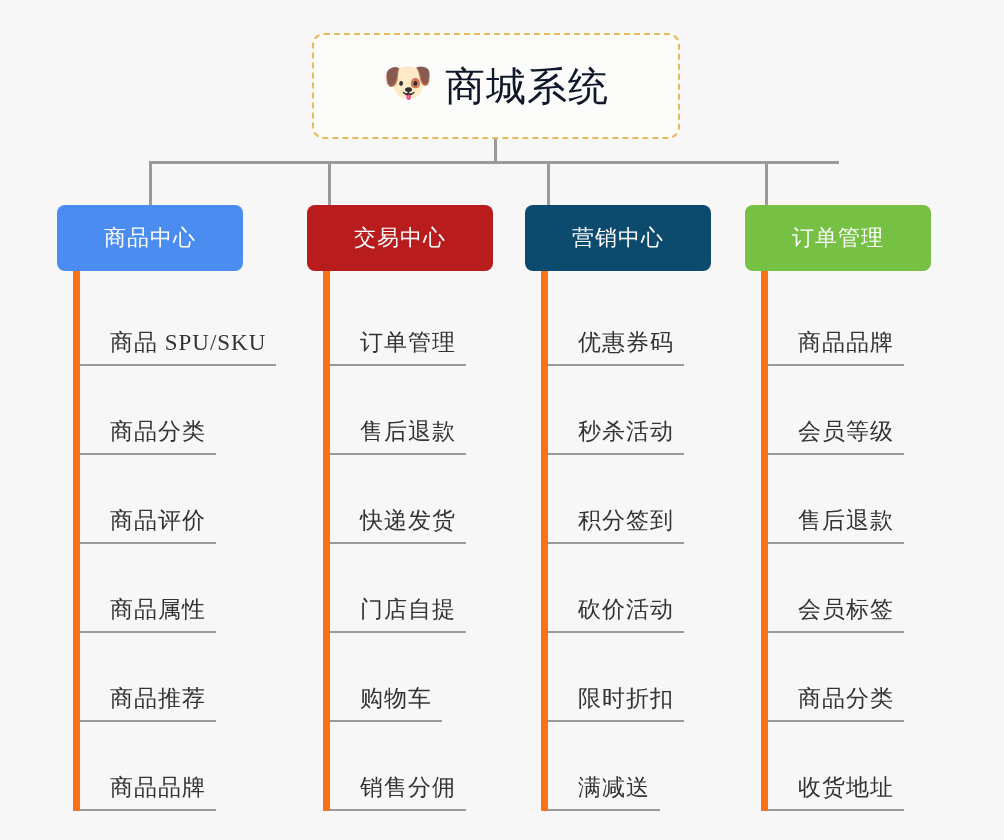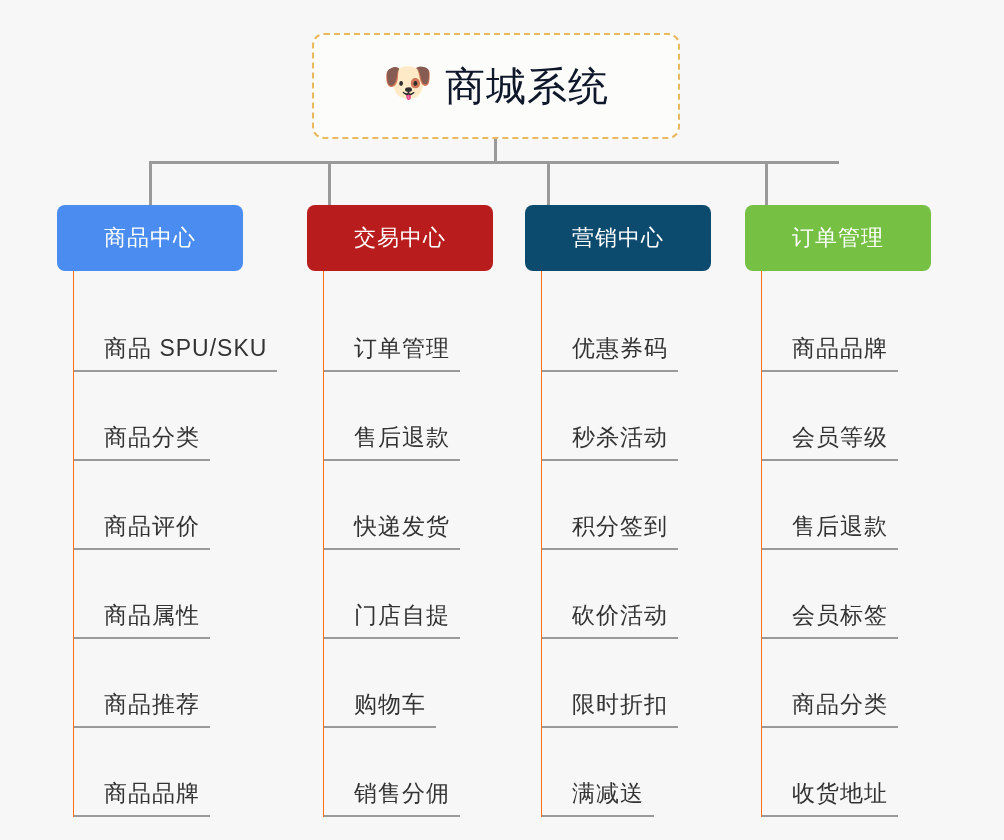--- a/index.html
+++ b/index.html
@@ -100,22 +100,23 @@
   }
   .cat-box.w1 { width: 186px; }
   .cat-box.w2 { width: 186px; }
   .cat-box.w3 { width: 186px; }
   .cat-box.w4 { width: 186px; }
 
   
   .branch {
     position: relative;
     margin-left: 16px;
-    border-left: 1px solid #f97316;
-    padding-top: 12px;
+    border-left: 7px solid #f97316;
+    padding-top: 6px;
+    font-family: Liberation Serif, serif;
   }
 
   .leaf {
     position: relative;
     height: 89px;
     display: flex;
     align-items: flex-end;
   }
   .leaf-line {
     display: inline-block;

